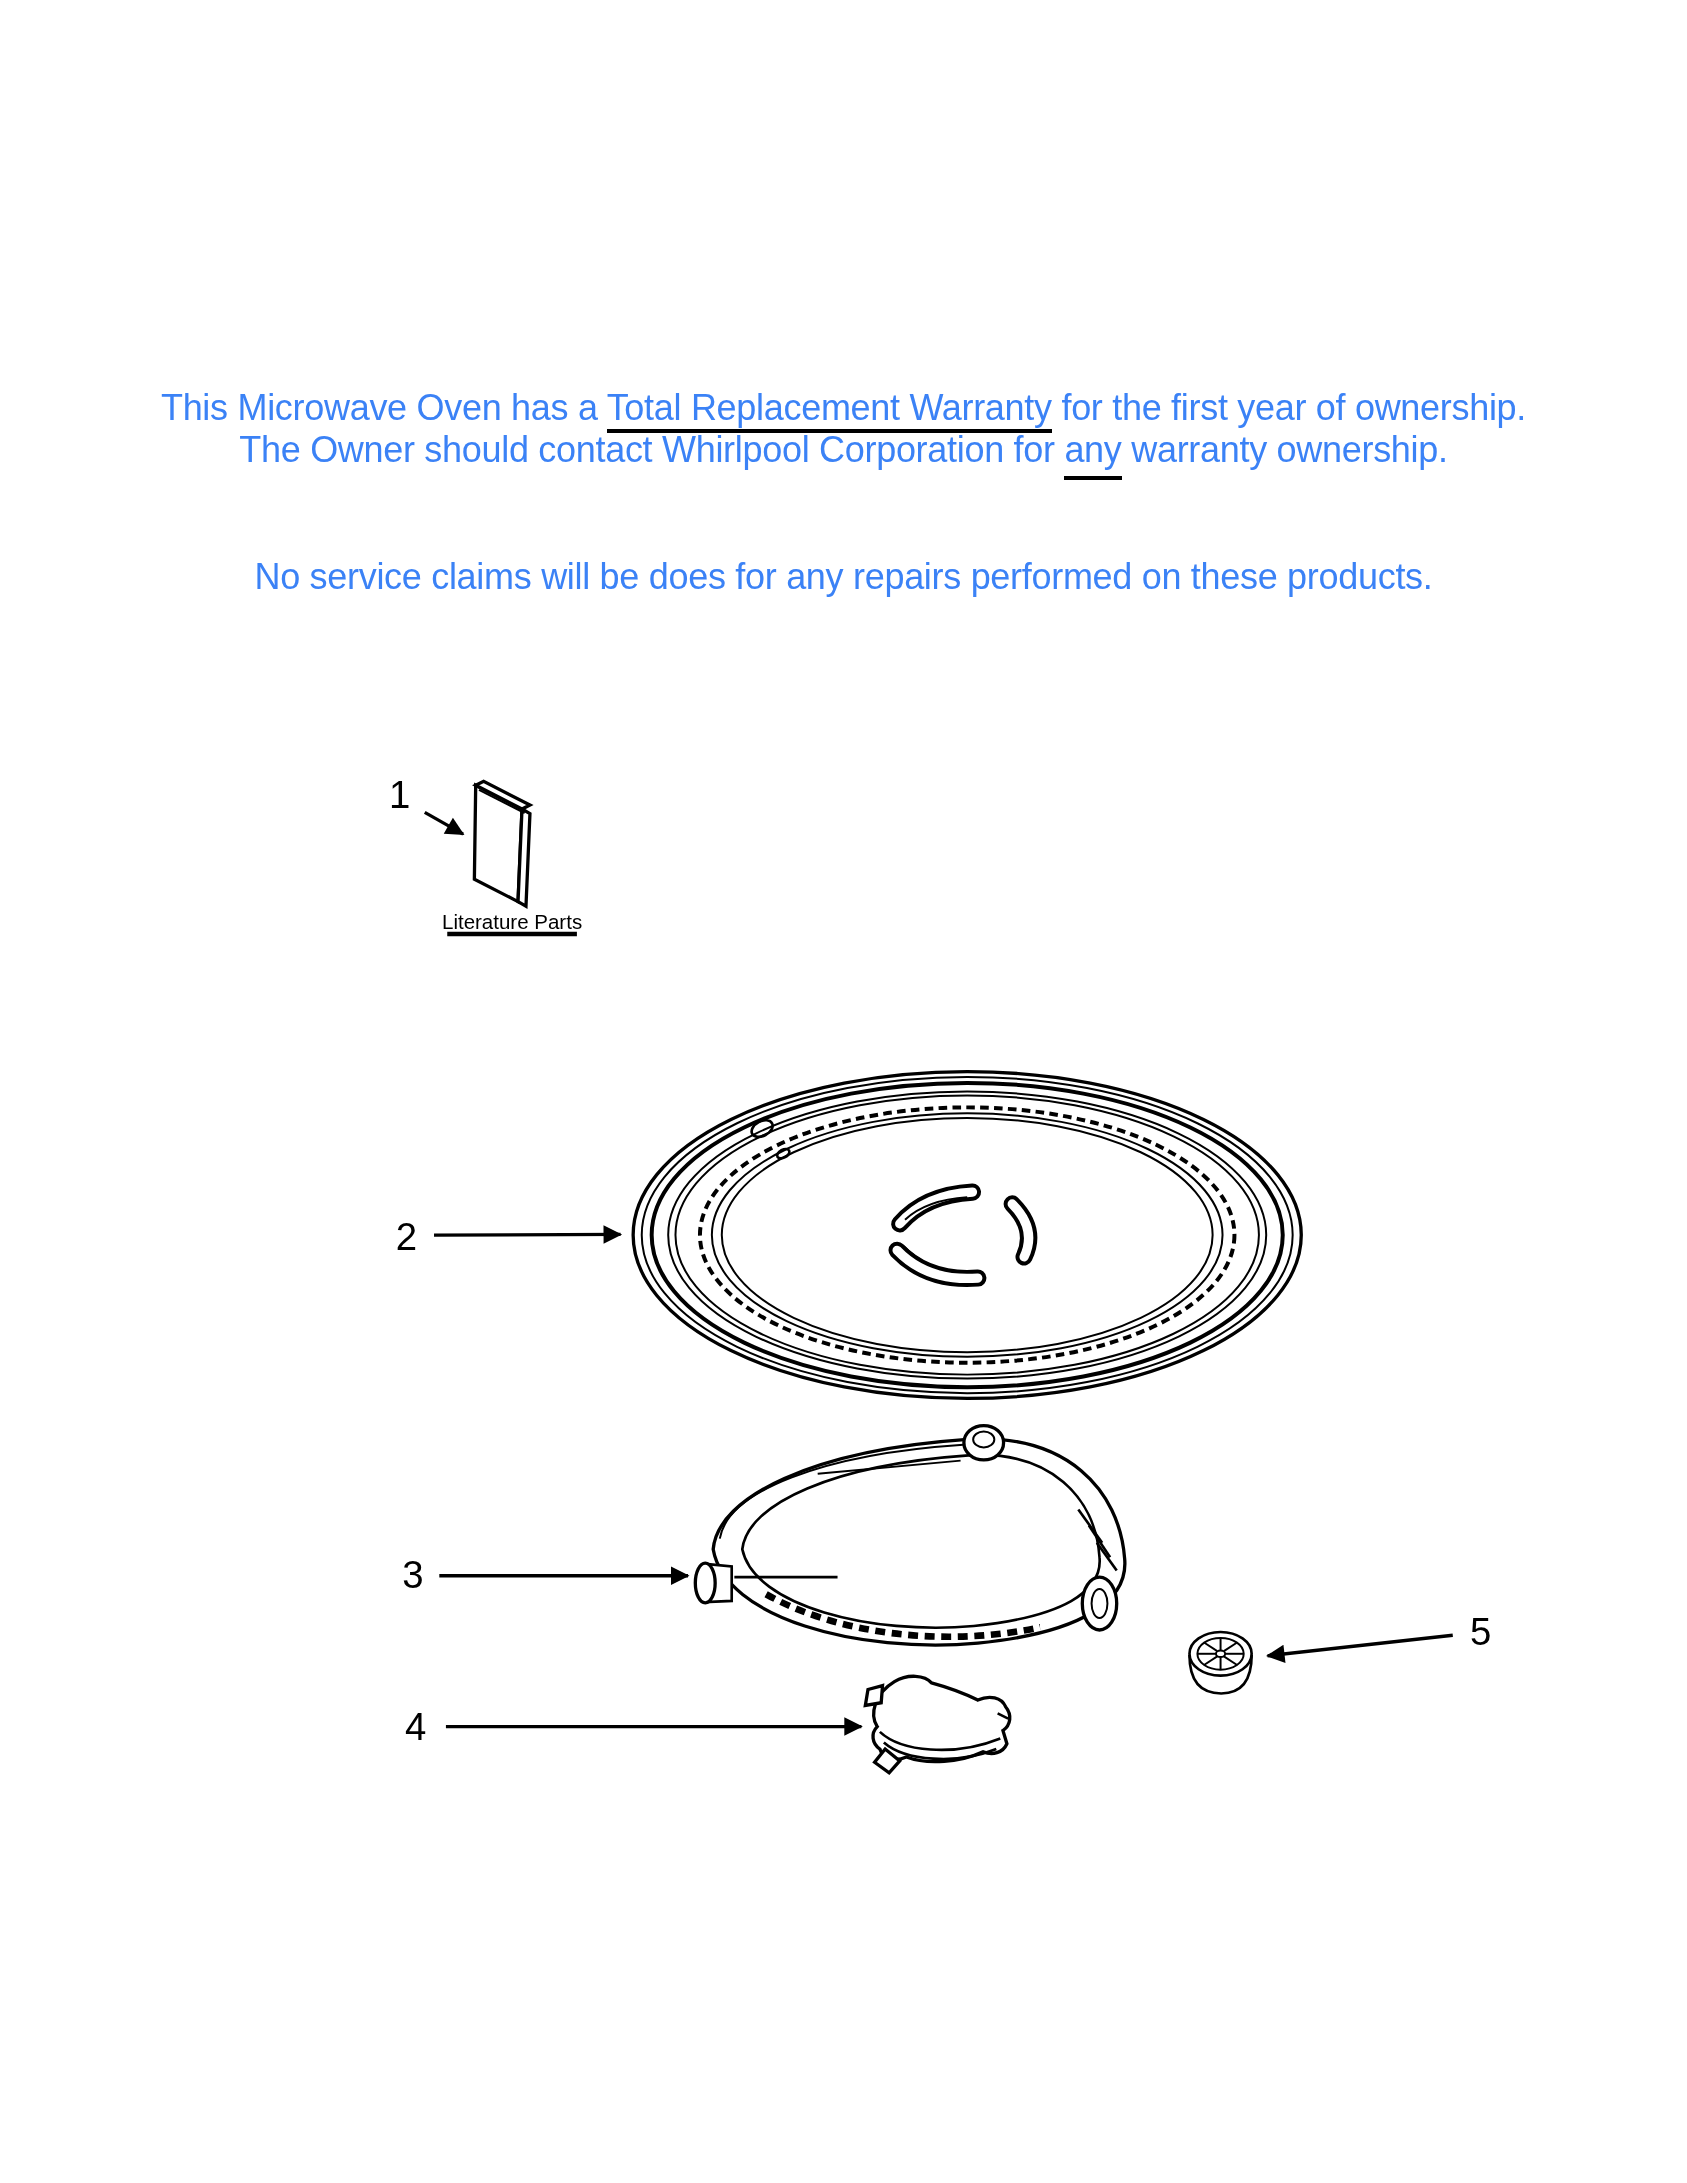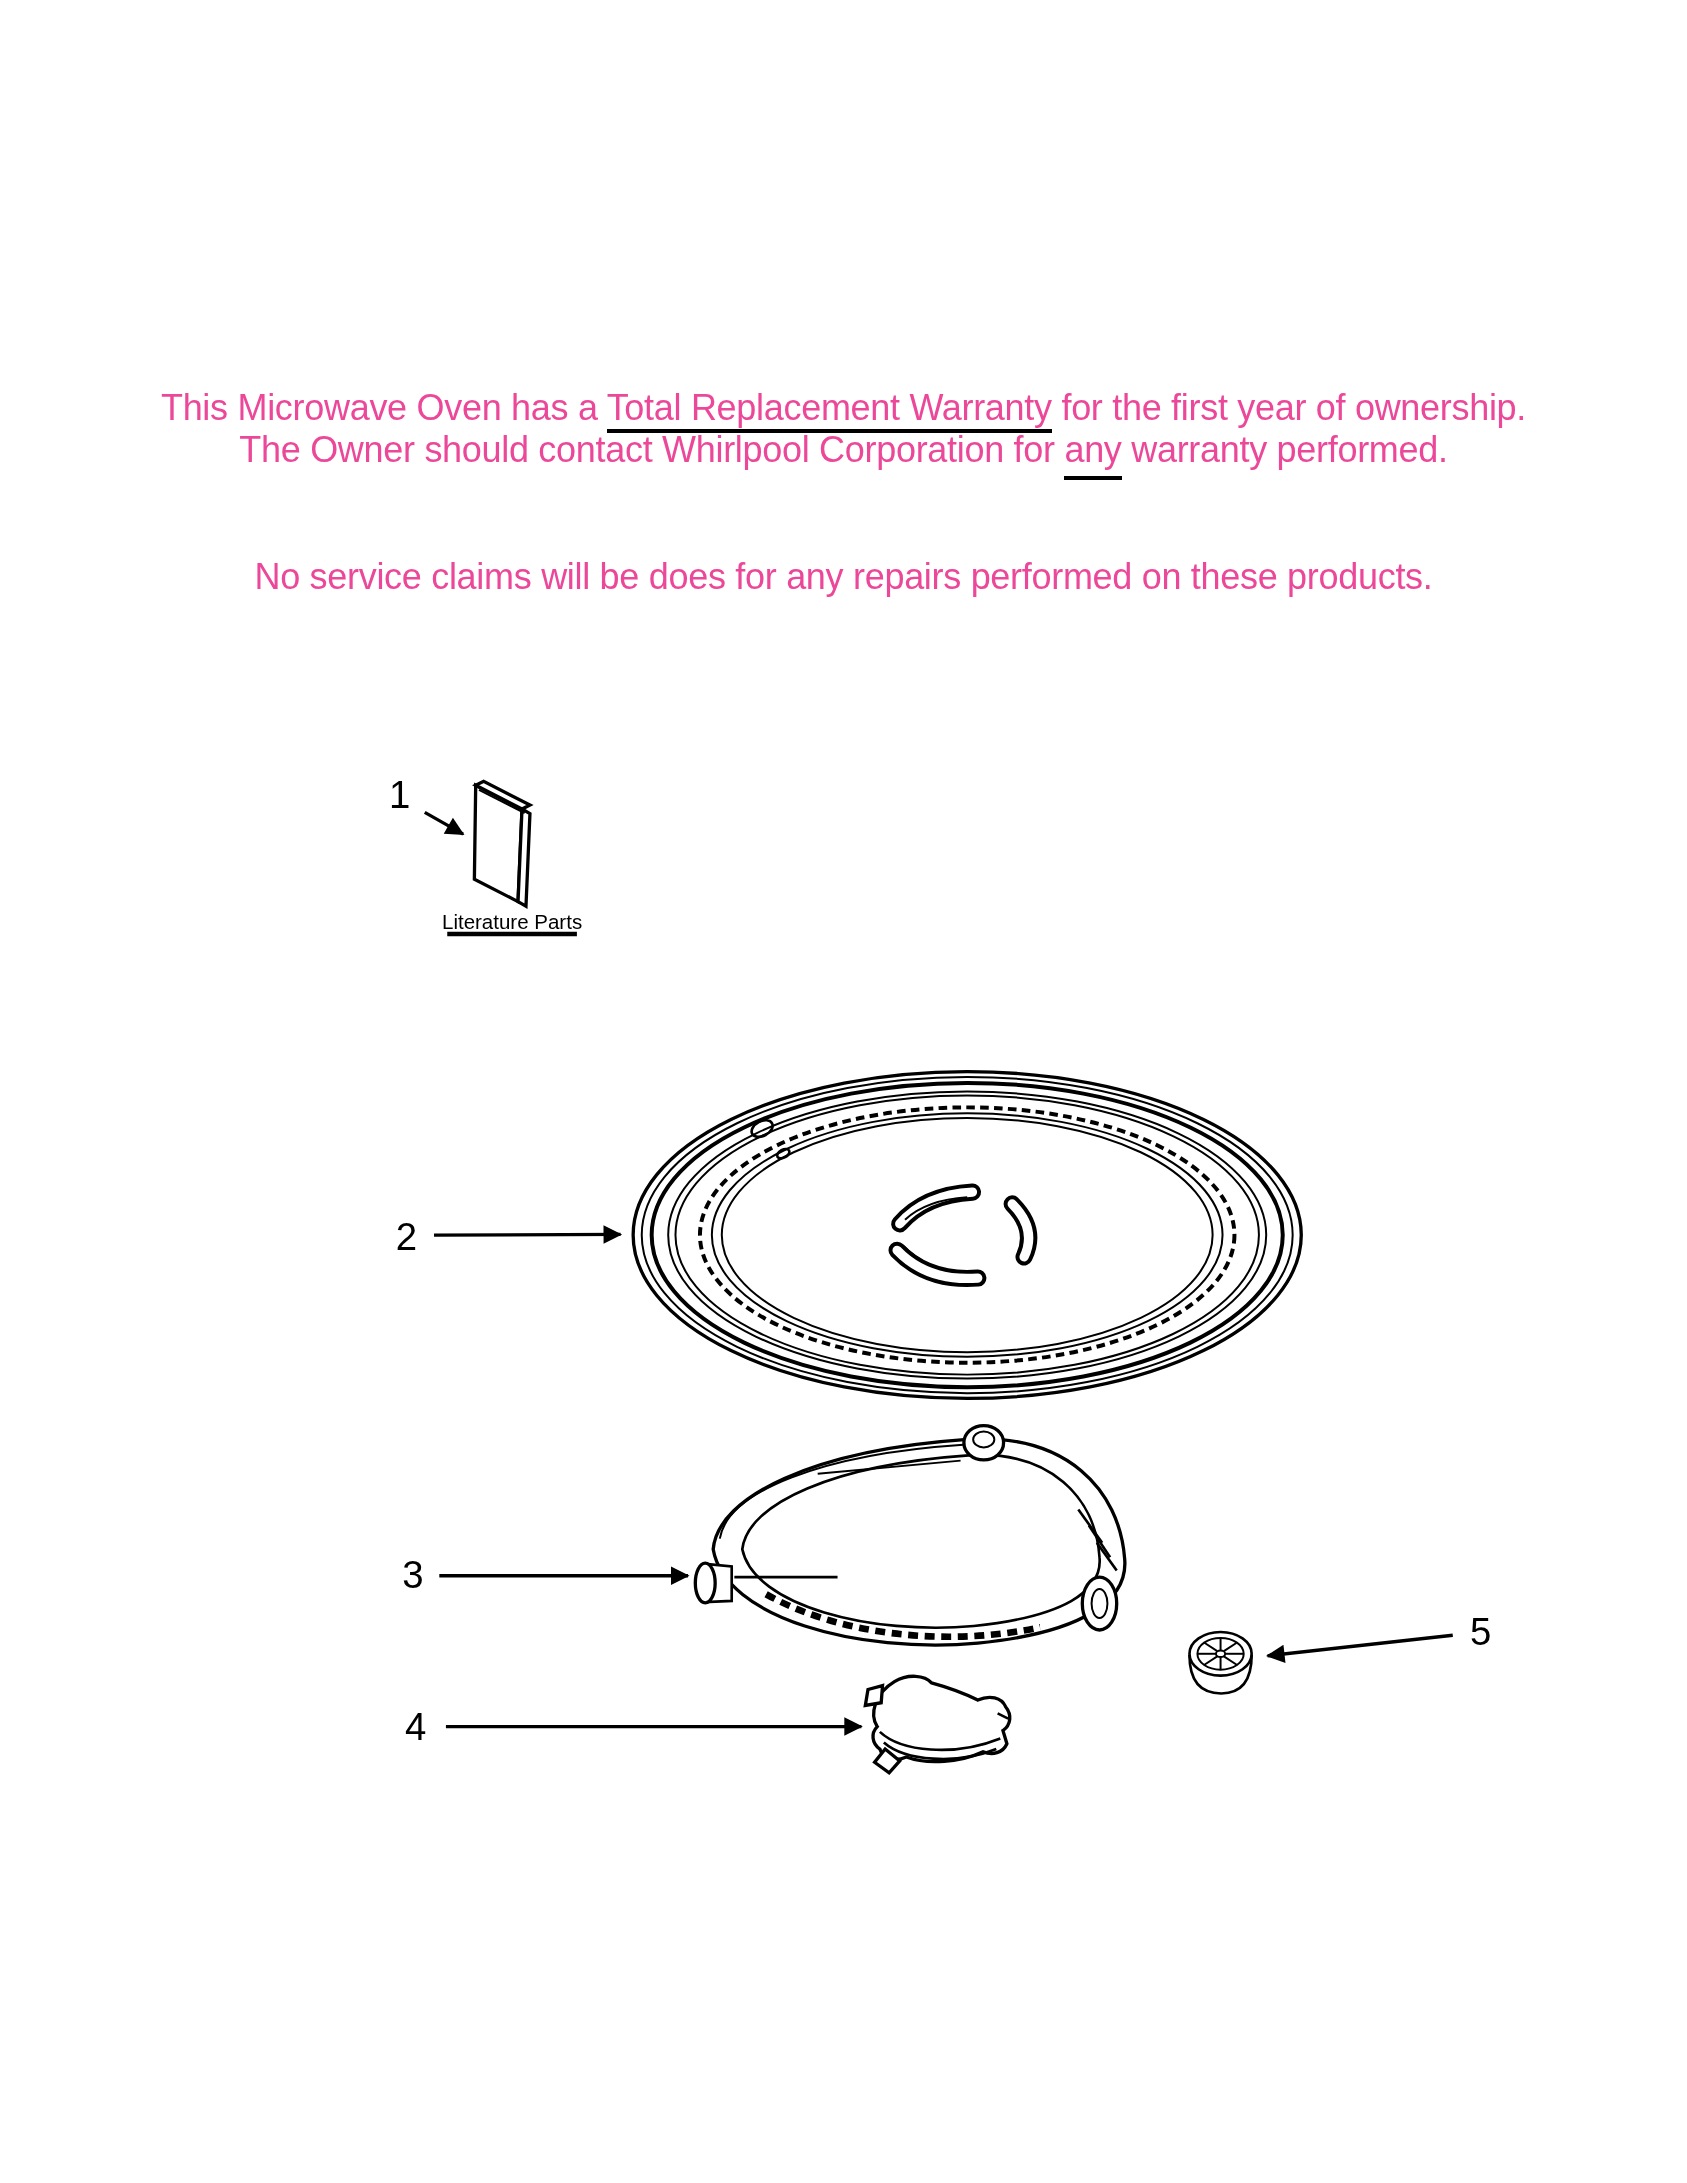--- a/index.html
+++ b/index.html
@@ -1,37 +1,37 @@
 <!DOCTYPE html>
 <html style="font-size:10.6px"><head>
 <meta charset="utf-8">
 <style>
   html,body{margin:0;padding:0;background:#ffffff;}
   body{width:1687px;height:2183px;font-family:"Liberation Sans", sans-serif;}
   .page{position:relative;width:1687px;height:2183px;background:#ffffff;color:#000;overflow:hidden;}
   .warranty{position:absolute;left:0;width:1687px;text-align:center;
-            font-size:36px;line-height:42px;letter-spacing:-0.3px;color:#ec4899;}
+            font-size:36px;line-height:42px;letter-spacing:-0.3px;color:#3b82f6;}
   .warranty-top{top:387px;}
   .warranty-note{top:556px;}
   .u{border-bottom:4.6px solid #000;padding-bottom:0.7px;}
   .u-any{padding-bottom:6px;}
   svg.diagram{position:absolute;left:0;top:0;}
   .ink{stroke:#000000;fill:none;}
   .inkfill{stroke:#000000;fill:#ffffff;}
   text.callout{font-size:58px;fill:#000000;font-family:"Liberation Sans",sans-serif;}
   text.cap{font-size:31px;fill:#000000;font-family:"Liberation Sans",sans-serif;}
 </style>
 </head>
 <body>
 
 <div class="page">
 
   <div class="warranty warranty-top">
     <div><span>This Microwave Oven has a </span><span class="u">Total Replacement Warranty</span><span> for the first year of ownership.</span></div>
-    <div><span>The Owner should contact Whirlpool Corporation for </span><span class="u u-any">any</span><span> warranty performed.</span></div>
+    <div><span>The Owner should contact Whirlpool Corporation for </span><span class="u u-any">any</span><span> warranty ownership.</span></div>
   </div>
 
   <div class="warranty warranty-note">
     <div>No service claims will be does for any repairs performed on these products.</div>
   </div>
 
   <svg class="diagram" width="1687" height="2183" viewBox="0 0 2550 3300">
     <defs>
       <marker id="ah" viewBox="0 0 10 10" refX="9.2" refY="5" markerWidth="8.5" markerHeight="5.6" orient="auto">
         <path d="M0,0 L10,5 L0,10 z" fill="#000"></path>

